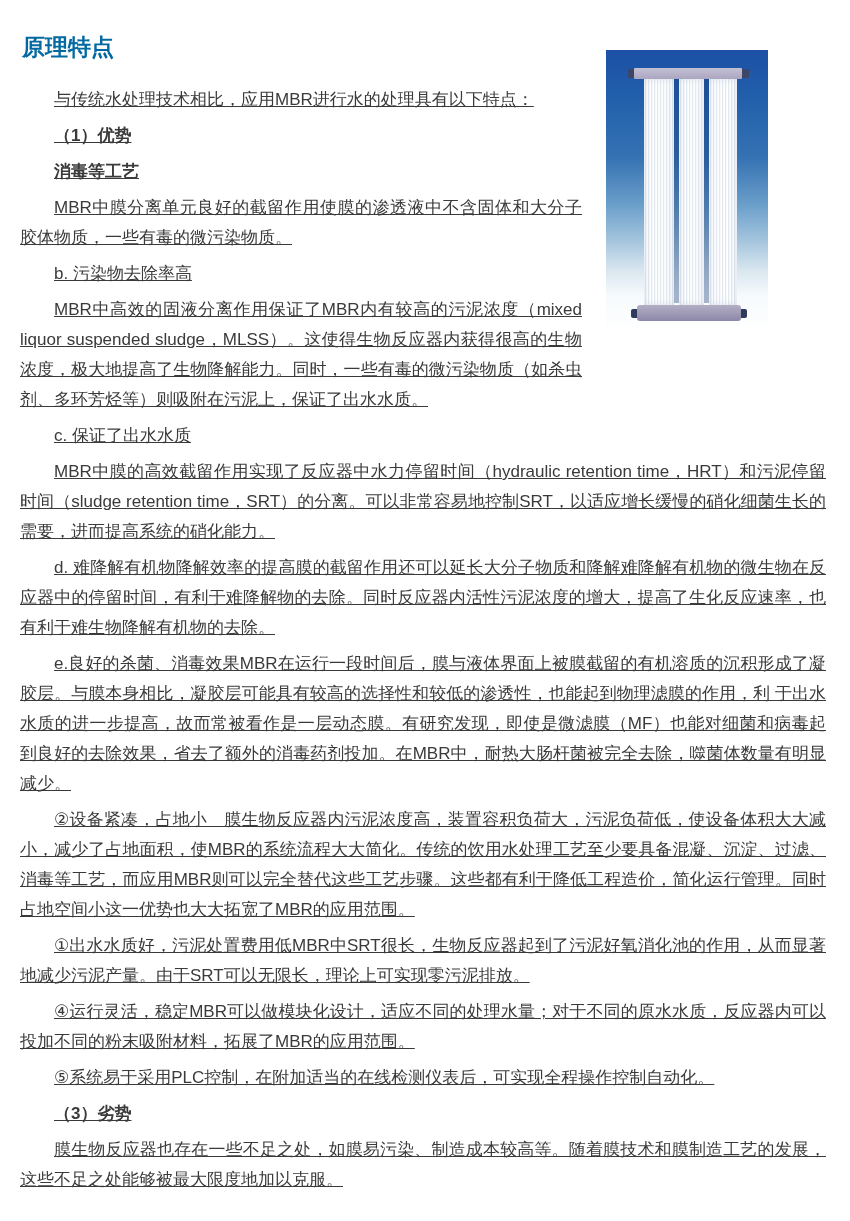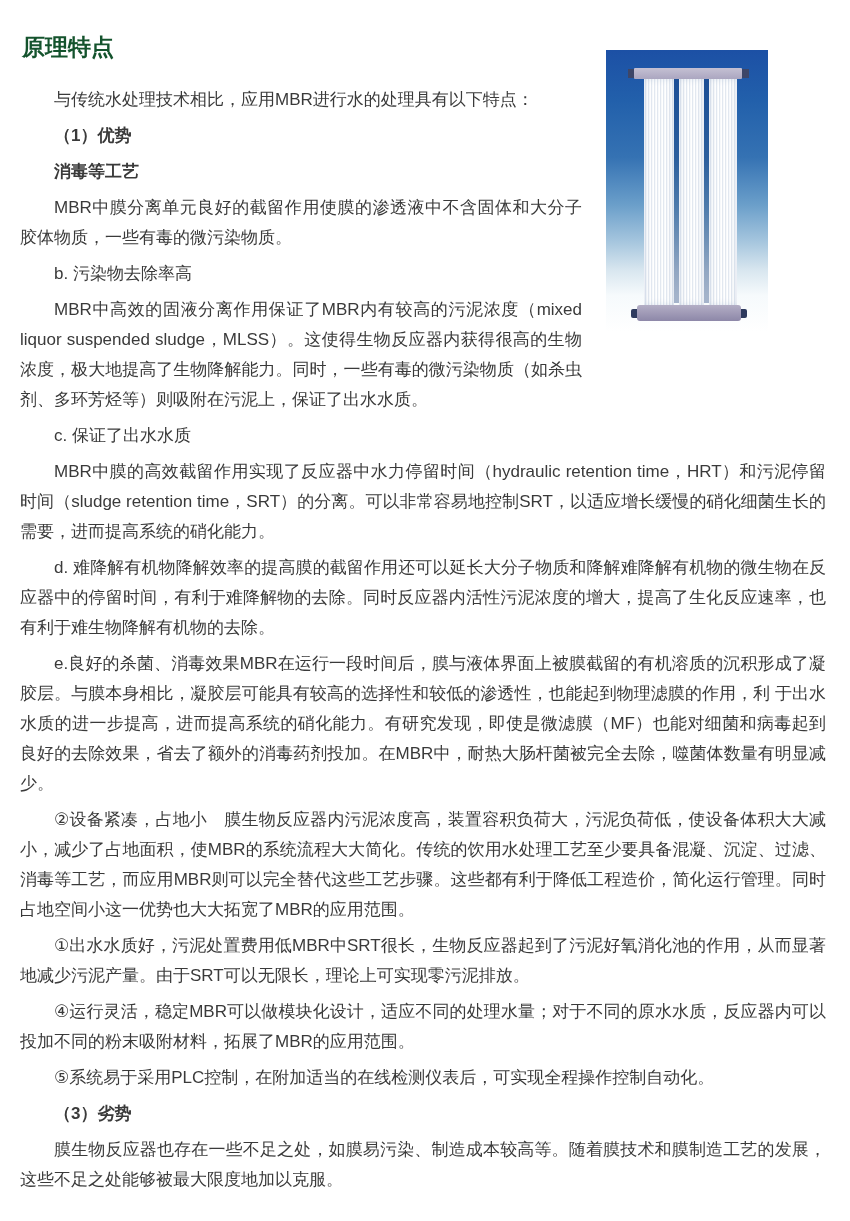--- a/index.html
+++ b/index.html
@@ -3,24 +3,24 @@
 <meta charset="utf-8">
 <style>
   html,body{margin:0;padding:0;}
   body{
     width:850px;height:1221px;overflow:hidden;background:#ffffff;
     font-family:"Liberation Sans","DejaVu Sans",sans-serif;
     color:#3a3a3a;
   }
   .page{box-sizing:border-box;width:850px;height:1221px;padding:33px 24px 0 20px;}
   .page-title{
-    margin:0 0 24px 2px;font-size:23px;line-height:28px;font-weight:bold;color:#14532d;
+    margin:0 0 24px 2px;font-size:23px;line-height:28px;font-weight:bold;color:#0369a1;
   }
   .content{font-size:17px;line-height:30px;text-align:justify;}
-  .content p{margin:0 0 6px;text-indent:2em;}
+  .content p{margin:0 0 6px;text-indent:2em;text-decoration:underline;}
   .content p.bold{font-weight:bold;}
 
   
   .photo-float{
     float:right;width:236px;height:338px;margin:-35px -4px 6px 12px;position:relative;
   }
   .photo{
     position:absolute;left:12px;top:0;width:162px;height:282px;
     background:linear-gradient(180deg,
       #1c50a5 0%,#2260ab 18%,#3572b3 38%,#6b9fca 55%,
@@ -82,21 +82,21 @@
 
     <p>与传统水处理技术相比，应用MBR进行水的处理具有以下特点：</p>
     <p class="bold">（1）优势</p>
     <p class="bold">消毒等工艺</p>
     <p>MBR中膜分离单元良好的截留作用使膜的渗透液中不含固体和大分子胶体物质，一些有毒的微污染物质。</p>
     <p>b. 污染物去除率高</p>
     <p>MBR中高效的固液分离作用保证了MBR内有较高的污泥浓度（mixed liquor suspended sludge，MLSS）。这使得生物反应器内获得很高的生物浓度，极大地提高了生物降解能力。同时，一些有毒的微污染物质（如杀虫剂、多环芳烃等）则吸附在污泥上，保证了出水水质。</p>
     <p>c. 保证了出水水质</p>
     <p>MBR中膜的高效截留作用实现了反应器中水力停留时间（hydraulic retention time，HRT）和污泥停留时间（sludge retention time，SRT）的分离。可以非常容易地控制SRT，以适应增长缓慢的硝化细菌生长的需要，进而提高系统的硝化能力。</p>
     <p>d. 难降解有机物降解效率的提高膜的截留作用还可以延长大分子物质和降解难降解有机物的微生物在反应器中的停留时间，有利于难降解物的去除。同时反应器内活性污泥浓度的增大，提高了生化反应速率，也有利于难生物降解有机物的去除。</p>
-    <p>e.良好的杀菌、消毒效果MBR在运行一段时间后，膜与液体界面上被膜截留的有机溶质的沉积形成了凝胶层。与膜本身相比，凝胶层可能具有较高的选择性和较低的渗透性，也能起到物理滤膜的作用，利 于出水水质的进一步提高，进而提高系统的硝化能力。有研究发现，即使是微滤膜（MF）也能对细菌和病毒起到良好的去除效果，省去了额外的消毒药剂投加。在MBR中，耐热大肠杆菌被完全去除，噬菌体数量有明显减少。</p>
+    <p>e.良好的杀菌、消毒效果MBR在运行一段时间后，膜与液体界面上被膜截留的有机溶质的沉积形成了凝胶层。与膜本身相比，凝胶层可能具有较高的选择性和较低的渗透性，也能起到物理滤膜的作用，利 于出水水质的进一步提高，故而常被看作是一层动态膜。有研究发现，即使是微滤膜（MF）也能对细菌和病毒起到良好的去除效果，省去了额外的消毒药剂投加。在MBR中，耐热大肠杆菌被完全去除，噬菌体数量有明显减少。</p>
     <p>②设备紧凑，占地小　膜生物反应器内污泥浓度高，装置容积负荷大，污泥负荷低，使设备体积大大减小，减少了占地面积，使MBR的系统流程大大简化。传统的饮用水处理工艺至少要具备混凝、沉淀、过滤、消毒等工艺，而应用MBR则可以完全替代这些工艺步骤。这些都有利于降低工程造价，简化运行管理。同时占地空间小这一优势也大大拓宽了MBR的应用范围。</p>
     <p>①出水水质好，污泥处置费用低MBR中SRT很长，生物反应器起到了污泥好氧消化池的作用，从而显著地减少污泥产量。由于SRT可以无限长，理论上可实现零污泥排放。</p>
     <p>④运行灵活，稳定MBR可以做模块化设计，适应不同的处理水量；对于不同的原水水质，反应器内可以投加不同的粉末吸附材料，拓展了MBR的应用范围。</p>
     <p>⑤系统易于采用PLC控制，在附加适当的在线检测仪表后，可实现全程操作控制自动化。</p>
     <p class="bold">（3）劣势</p>
     <p>膜生物反应器也存在一些不足之处，如膜易污染、制造成本较高等。随着膜技术和膜制造工艺的发展，这些不足之处能够被最大限度地加以克服。</p>
 
   </div>
 </div>
 

